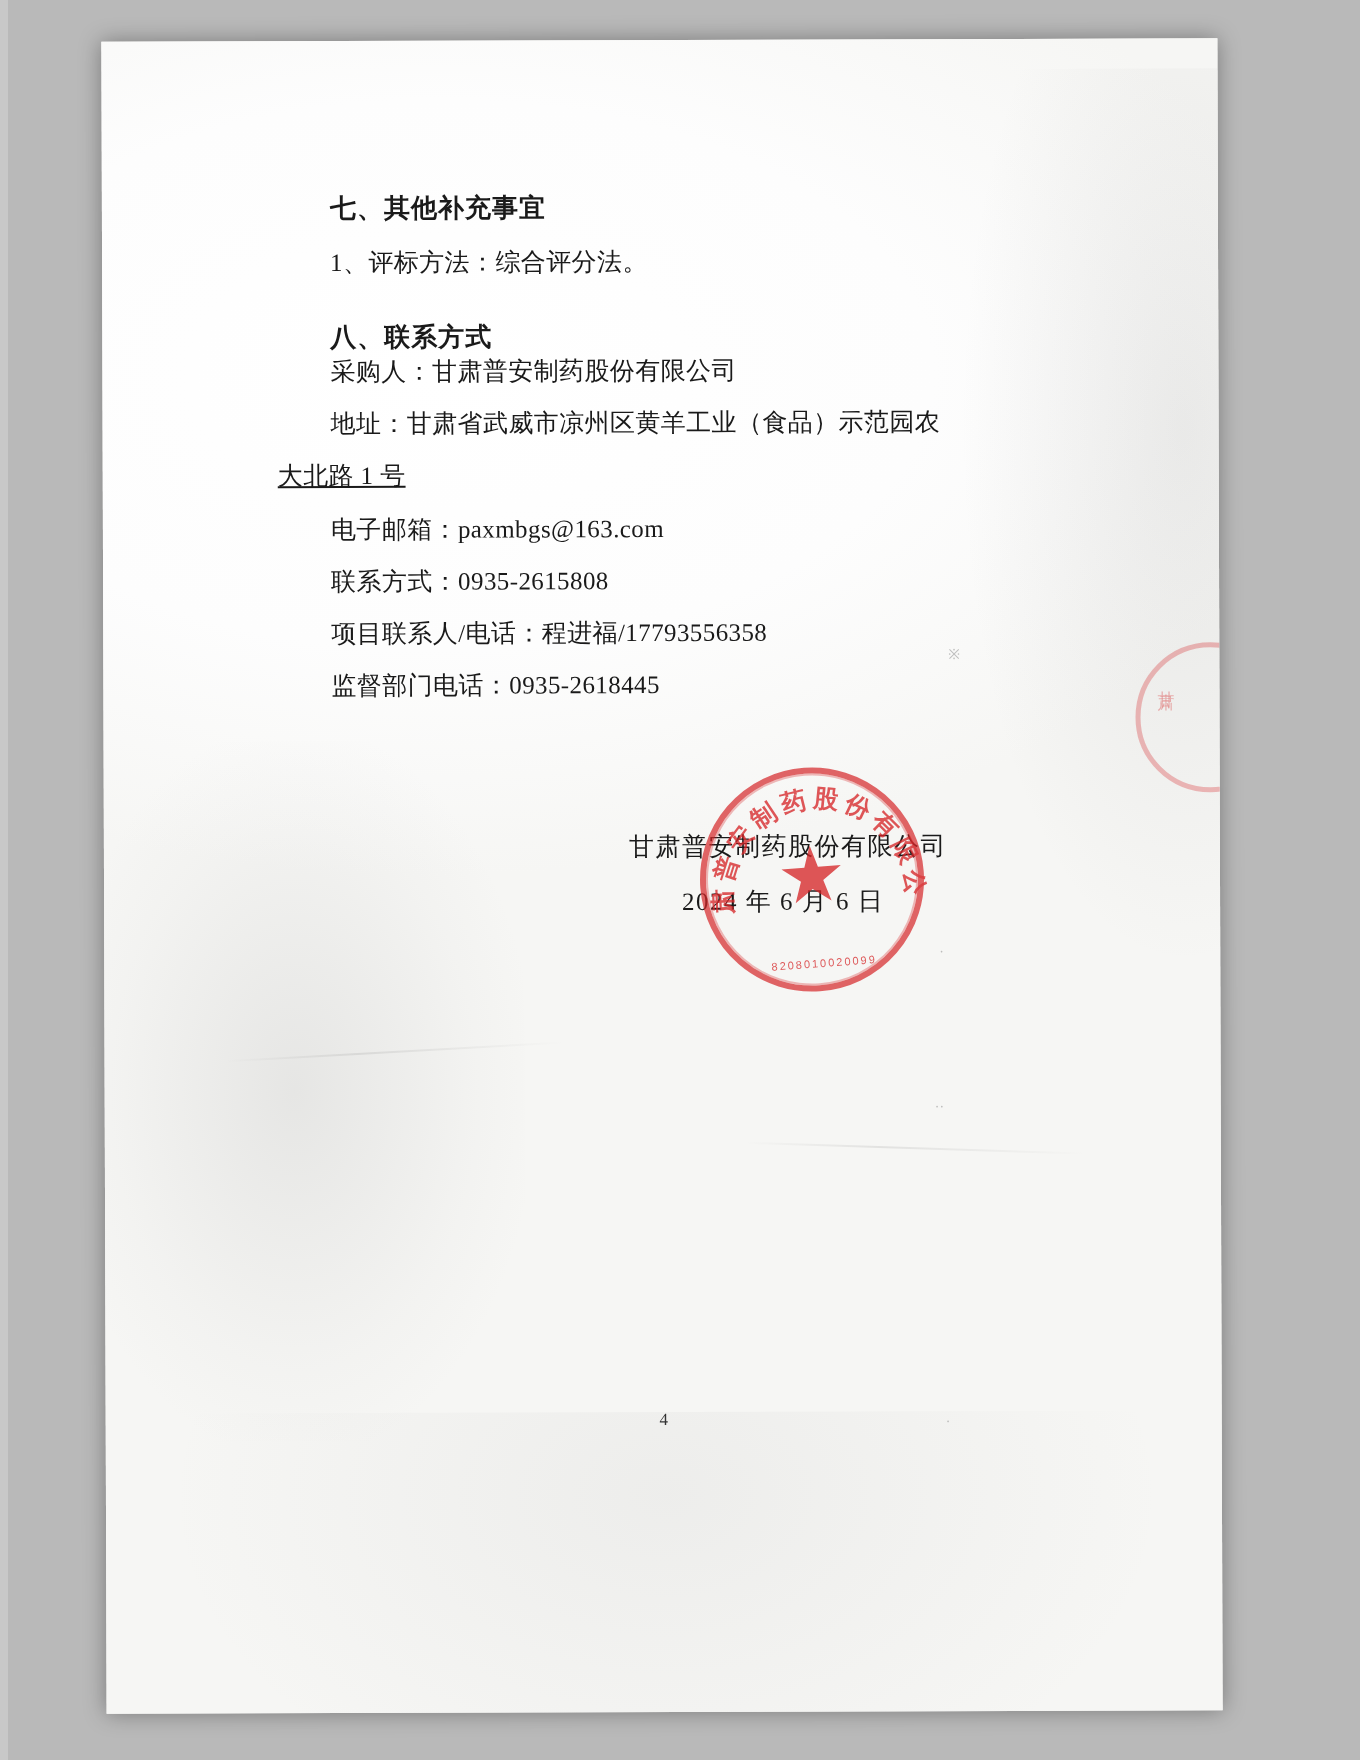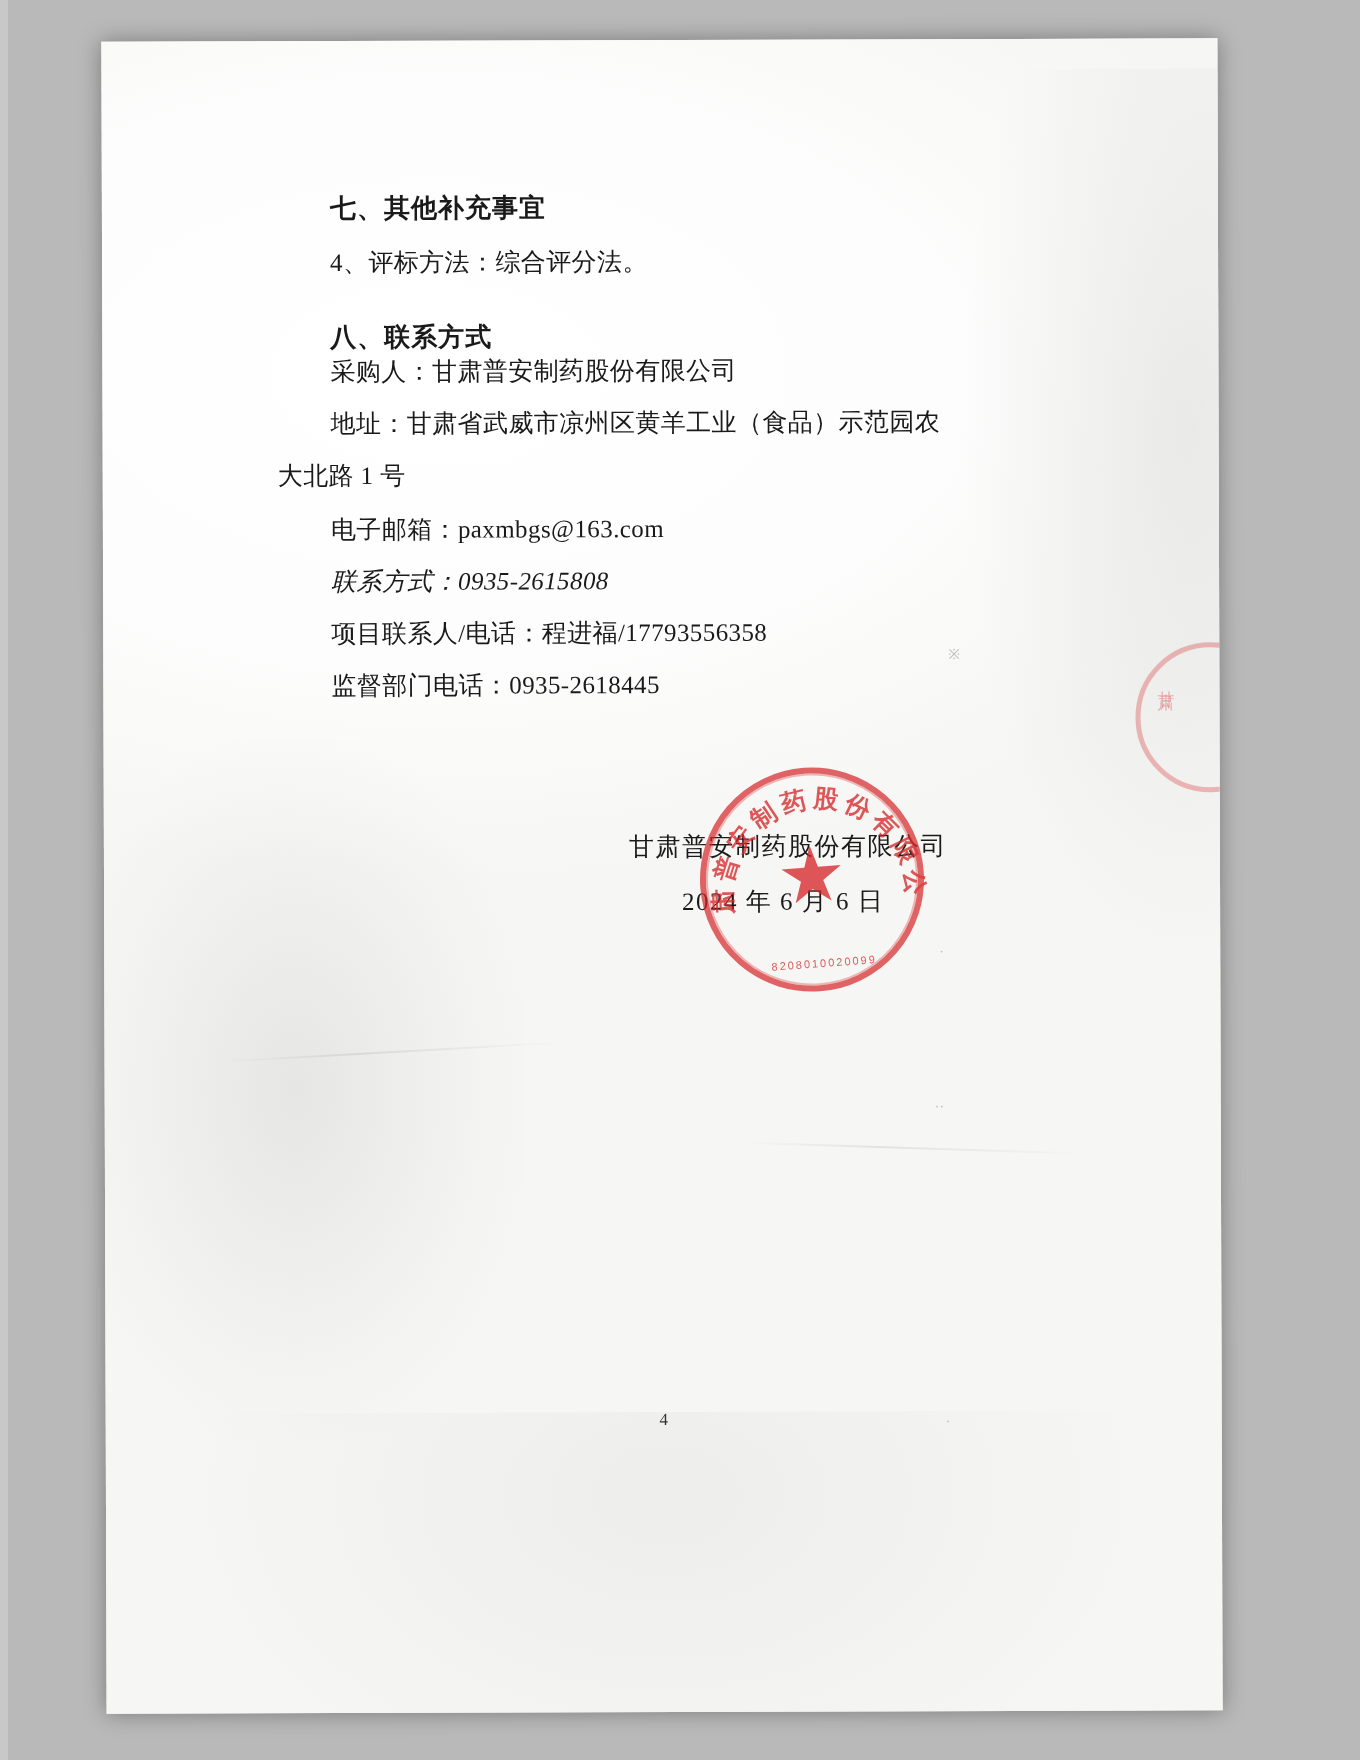--- a/index.html
+++ b/index.html
@@ -205,33 +205,33 @@
     <div class="shade-a"></div>
     <div class="shade-b"></div>
     <div class="shade-c"></div>
     <div class="crease" style="left:120px; top:1010px; transform:rotate(-3deg);"></div>
     <div class="crease" style="left:640px; top:1108px; transform:rotate(2deg);"></div>
 
     <div class="content">
 
       <div class="line heading" style="left:228px; top:150px;">七、其他补充事宜</div>
 
-      <div class="line" style="left:228px; top:205px;">4、评标方法：综合评分法。</div>
+      <div class="line" style="left:228px; top:205px;">1、评标方法：综合评分法。</div>
 
       <div class="line heading" style="left:228px; top:258px;margin-top:21px;">八、联系方式</div>
 
       <div class="line" style="left:228px; top:314px;">采购人：甘肃普安制药股份有限公司</div>
 
       <div class="line" style="left:228px; top:366px;">地址：甘肃省武威市凉州区黄羊工业（食品）示范园农</div>
 
-      <div class="line" style="left:175px; top:418px;">大北路 1 号</div>
+      <div class="line" style="left:175px; top:418px;text-decoration:underline;">大北路 1 号</div>
 
       <div class="line mono-ish" style="left:228px; top:472px;">电子邮箱：paxmbgs@163.com</div>
 
-      <div class="line mono-ish" style="left:228px; top:524px;font-style:italic;">联系方式：0935-2615808</div>
+      <div class="line mono-ish" style="left:228px; top:524px;">联系方式：0935-2615808</div>
 
       <div class="line mono-ish" style="left:228px; top:576px;">项目联系人/电话：程进福/17793556358</div>
 
       <div class="line mono-ish" style="left:228px; top:628px;">监督部门电话：0935-2618445</div>
 
       <div class="sign" style="left:525px; top:790px;">甘肃普安制药股份有限公司</div>
 
       <div class="sign" style="left:578px; top:845px;">2024 年 6 月 6 日</div>
 
       <div class="pageno" style="top:1370px;">4</div>

